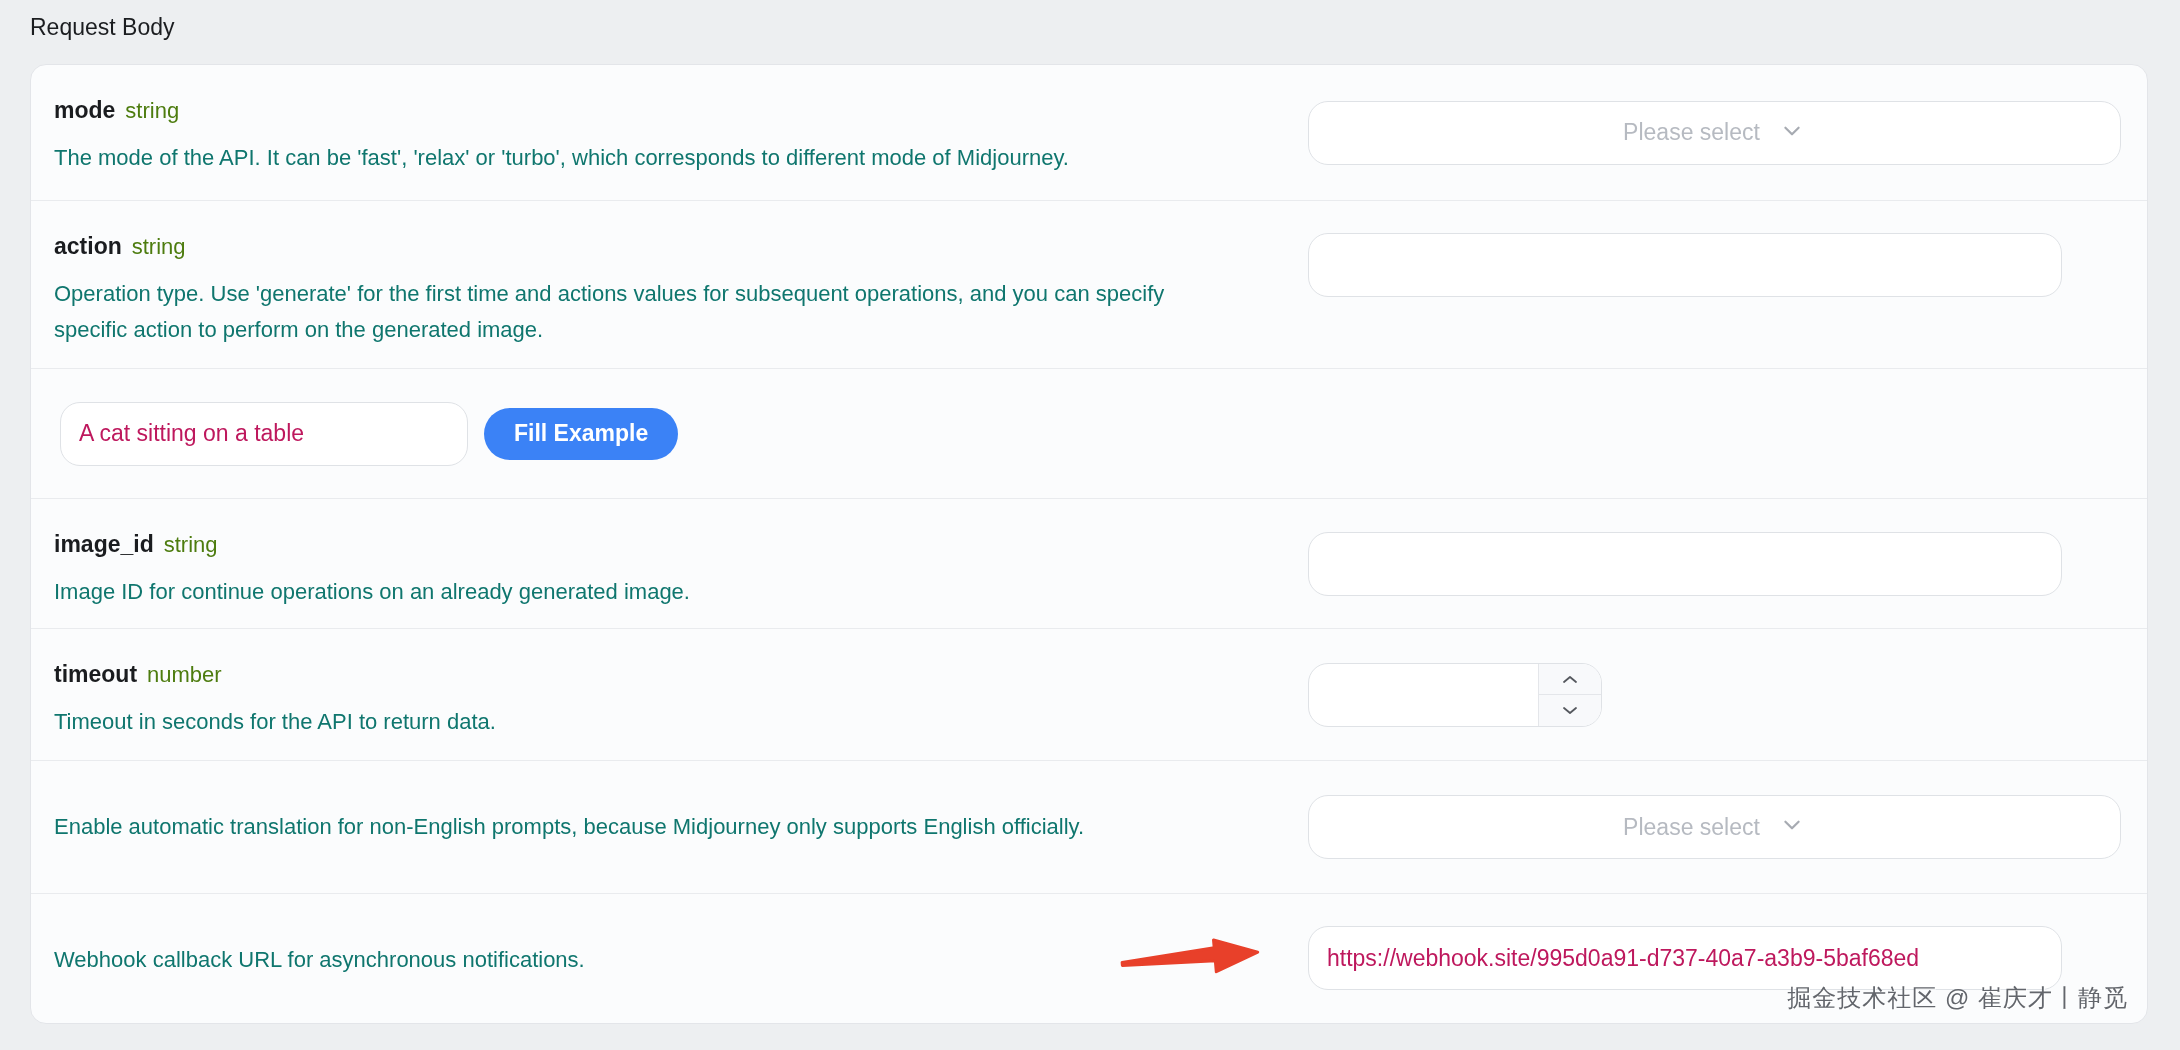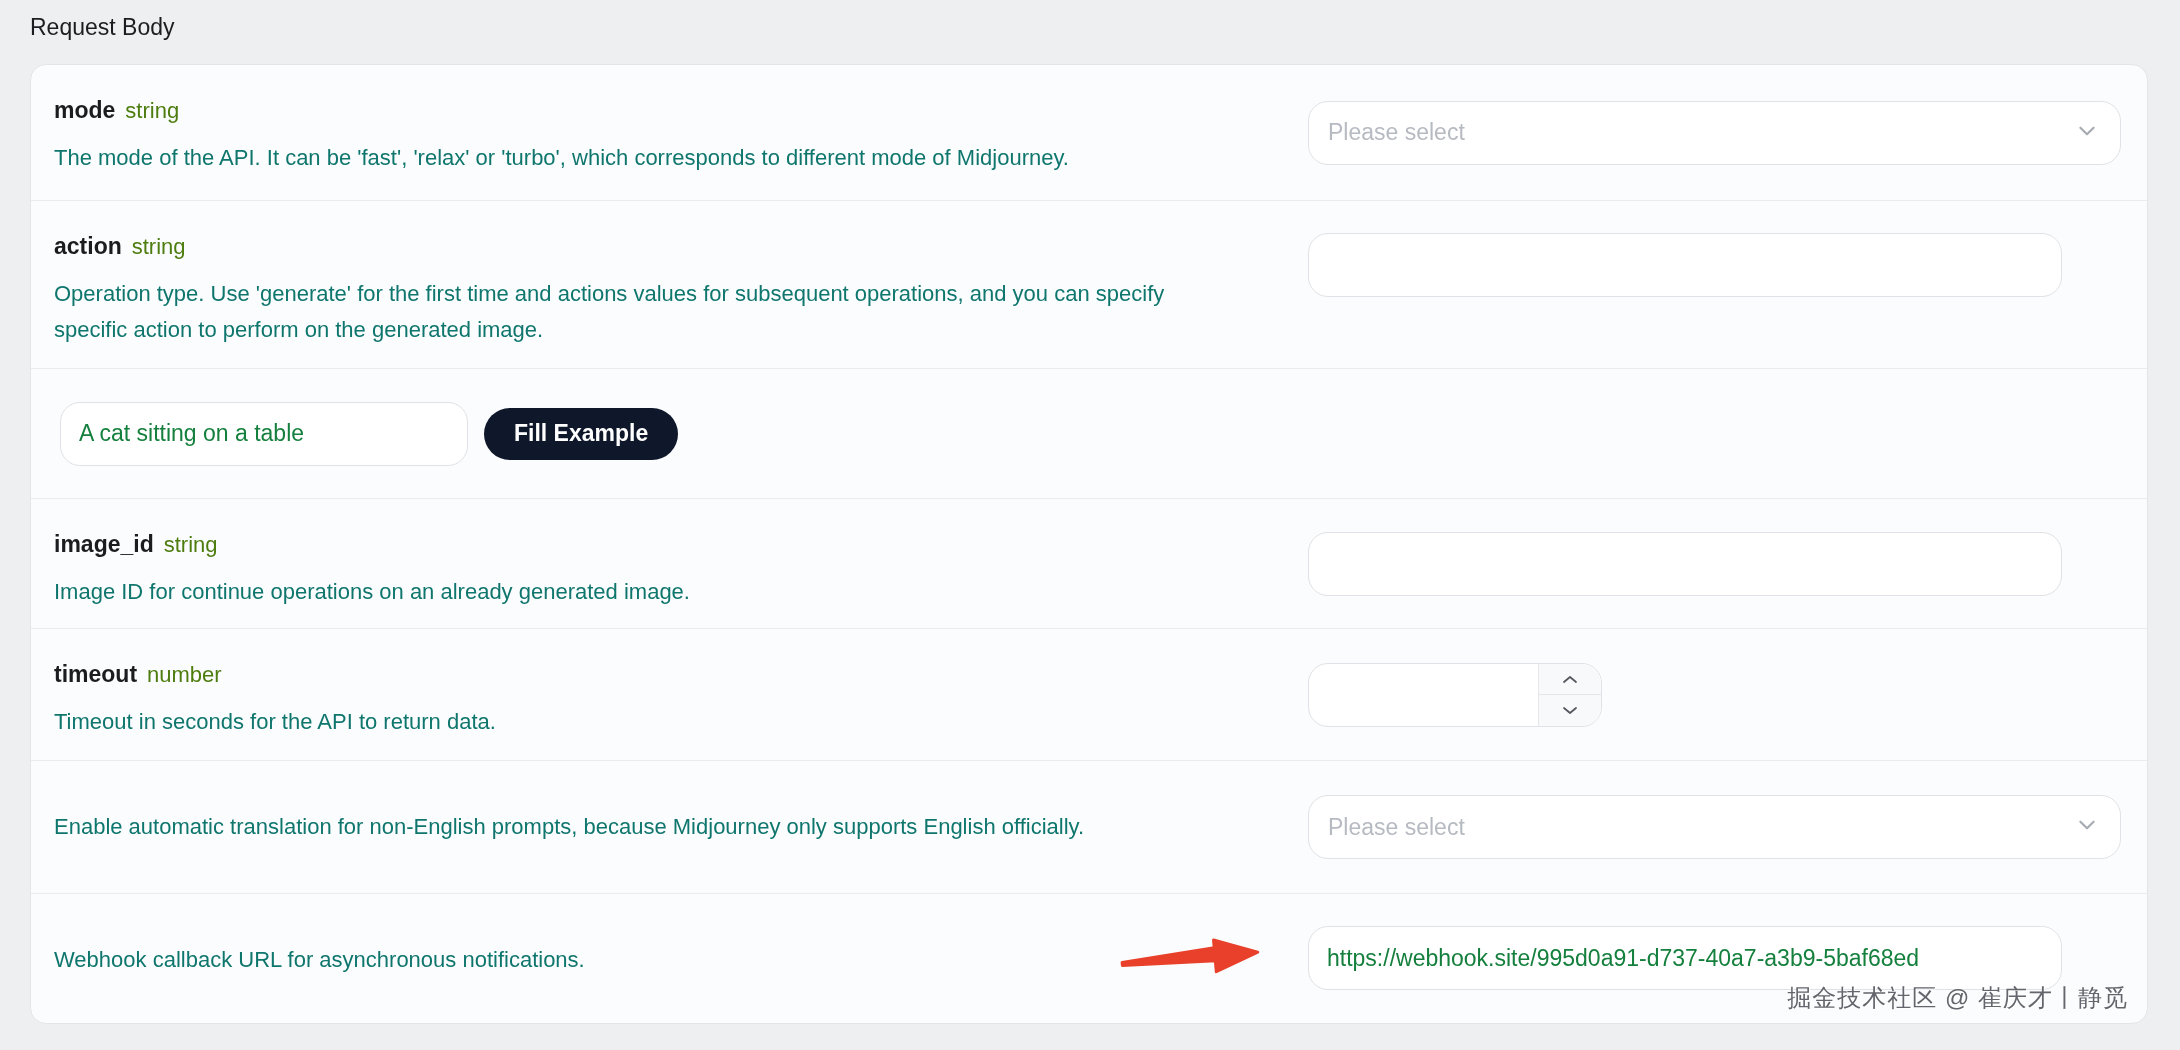--- a/index.html
+++ b/index.html
@@ -41,37 +41,37 @@
   }
   .ctrl.top { align-items:flex-start; padding-top:32px; }
 
   .select, .tinput, .ninput {
     background:#ffffff;
     border:1px solid #dfe2e6;
     border-radius:20px;
     height:64px; box-sizing:border-box;
     display:flex; align-items:center;
   }
-  .select { width:813px; justify-content:space-between; padding:0 22px 0 19px; cursor:pointer;gap:21px; }
+  .select { width:813px; justify-content:center; padding:0 22px 0 19px; cursor:pointer;gap:21px; }
   .tinput { padding:0 18px; }
   .tinput.full   { width:754px; }
   .tinput.prompt { width:408px; }
   .placeholder { color:#b6bac1; font-size:23px; white-space:nowrap; }
-  .value { color:#15803d; font-size:23px; white-space:nowrap; overflow:hidden; }
+  .value { color:#be185d; font-size:23px; white-space:nowrap; overflow:hidden; }
 
   .ninput { width:294px; padding:0; overflow:hidden; }
   .num-area { flex:1 1 auto; height:100%; }
   .stepper { width:62px; align-self:stretch; border-left:1px solid #e4e6ea; background:#f8f9fb; display:flex; flex-direction:column; }
   .step { flex:1; display:flex; align-items:center; justify-content:center; cursor:pointer; }
   .step.up { border-bottom:1px solid #e4e6ea; }
 
   .fill-btn {
     margin-left:16px; height:52px; padding:0 30px;
     border:none; border-radius:26px;
-    background:#0f172a; color:#ffffff;
+    background:#3b82f6; color:#ffffff;
     font-family:inherit; font-size:23px; font-weight:700;
     display:flex; align-items:center; cursor:pointer;
   }
 
   .arrow {
     position:absolute; left:-160px; top:50%;
     width:142px; height:36px; margin-top:-18px;
     pointer-events:none;
   }
   .arrow.tilt-down { transform:rotate(2deg); }

